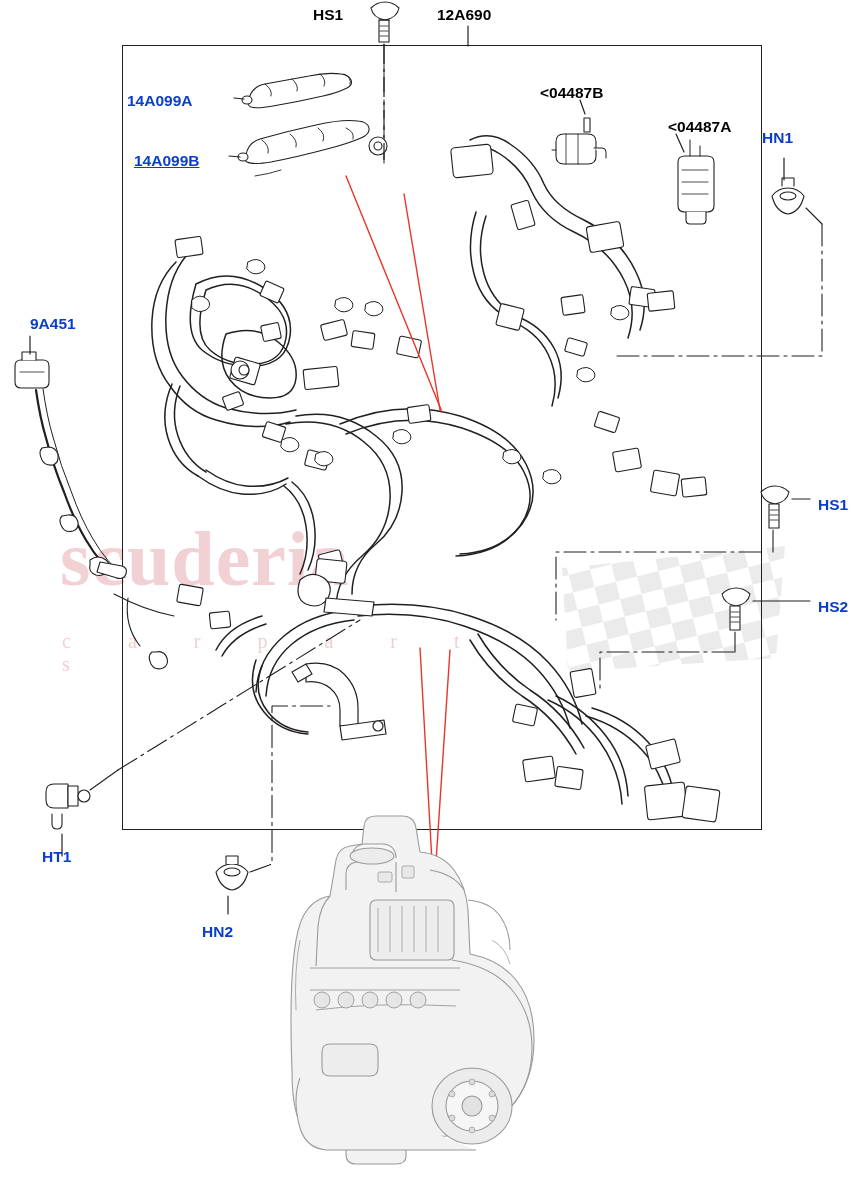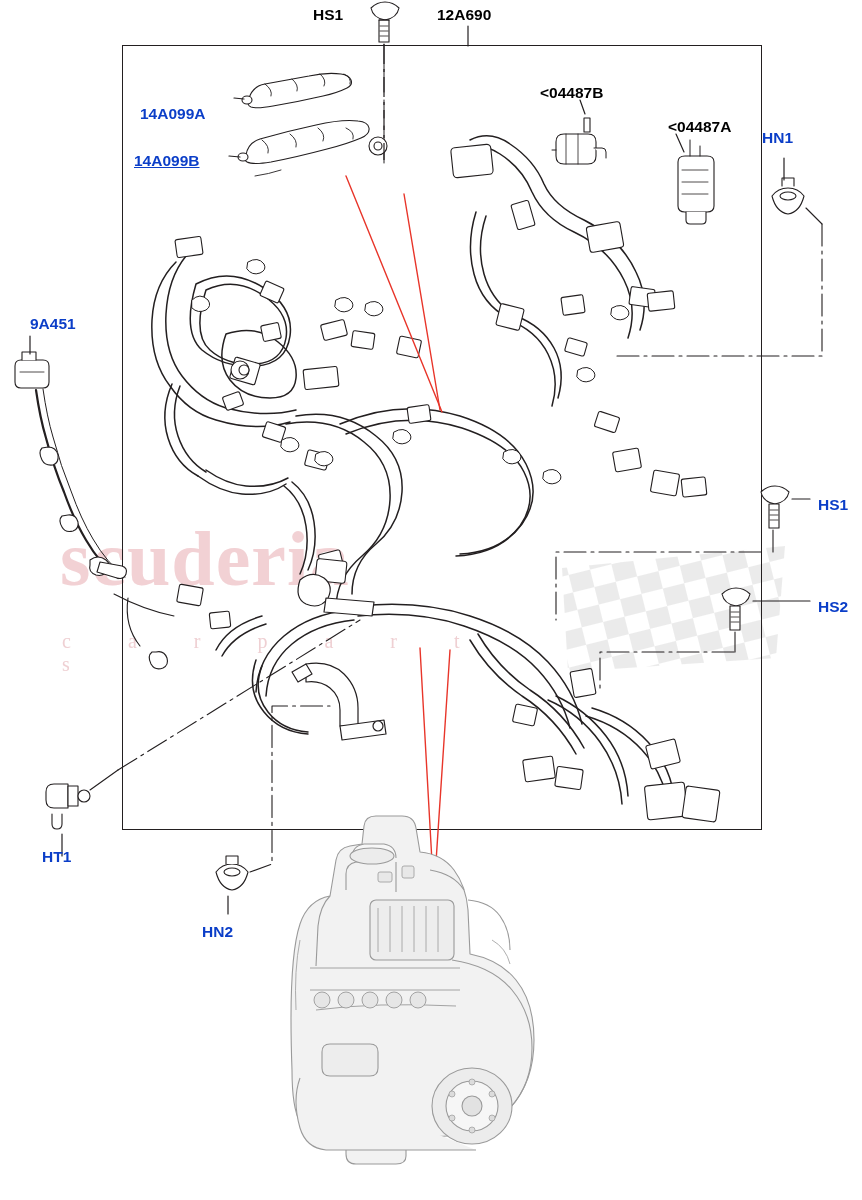--- a/index.html
+++ b/index.html
@@ -396,21 +396,21 @@
   </svg>
 
   <svg class="overlay" viewBox="0 0 862 1200">
     <g fill="none" stroke="#231f20" stroke-width="1.2" stroke-dasharray="20,5,3,5">
       <path d="M384,44 L384,160"></path>
     </g>
   </svg>
 
   <div class="lbl-blk" style="left:313px; top:6px;">HS1</div>
   <div class="lbl-blk" style="left:437px; top:6px;">12A690</div>
-  <div class="lbl" style="left:140px; top:92px;margin-top:13px;">14A099A</div>
+  <div class="lbl" style="left:127px; top:92px;">14A099A</div>
   <div class="lbl" style="left:134px; top:152px;text-decoration:underline;">14A099B</div>
   <div class="lbl-blk" style="left:540px; top:84px;">&lt;04487B</div>
   <div class="lbl-blk" style="left:641px; top:118px;margin-left:27px;">&lt;04487A</div>
   <div class="lbl" style="left:762px; top:129px;">HN1</div>
   <div class="lbl" style="left:4px;   top:315px;margin-left:26px;">9A451</div>
   <div class="lbl" style="left:818px; top:496px;">HS1</div>
   <div class="lbl" style="left:818px; top:598px;">HS2</div>
   <div class="lbl" style="left:42px;  top:848px;">HT1</div>
   <div class="lbl" style="left:202px; top:923px;">HN2</div>
 

